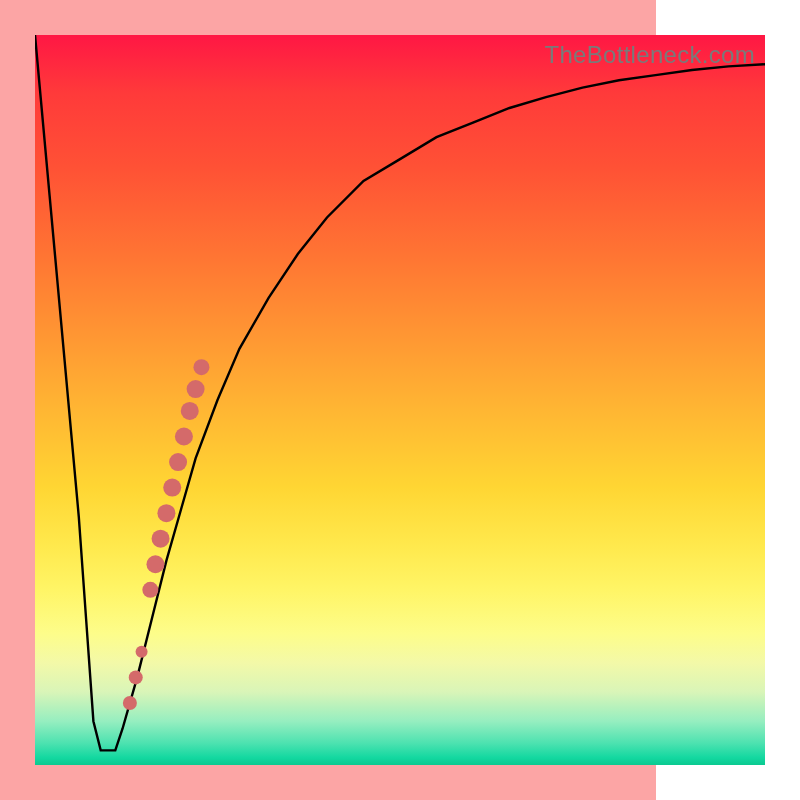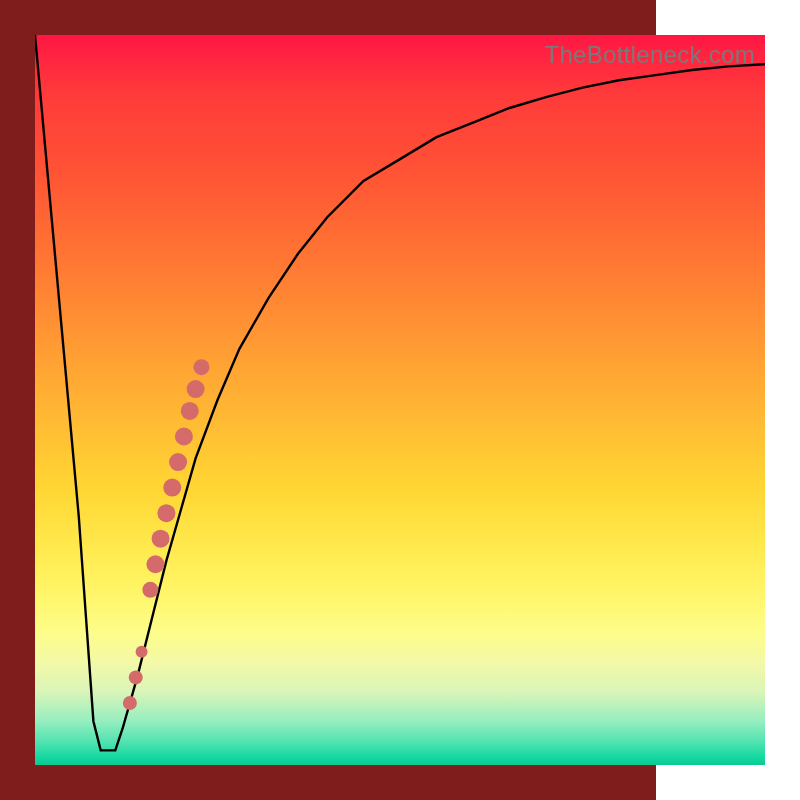--- a/index.html
+++ b/index.html
@@ -7,21 +7,21 @@
     padding: 0;
     width: 800px;
     height: 800px;
     overflow: hidden;
     font-family: Arial, Helvetica, sans-serif;
   }
   .chart-container {
     position: relative;
     width: 656px;
     height: 800px;
-    background: #7f1d1d;
+    background: #fca5a5;
     text-align: center;
   }
   .plot-area {
     position: absolute;
     left: 35px;
     top: 35px;
     width: 730px;
     height: 730px;
     background: linear-gradient(to bottom,
       #ff1744 0%,

